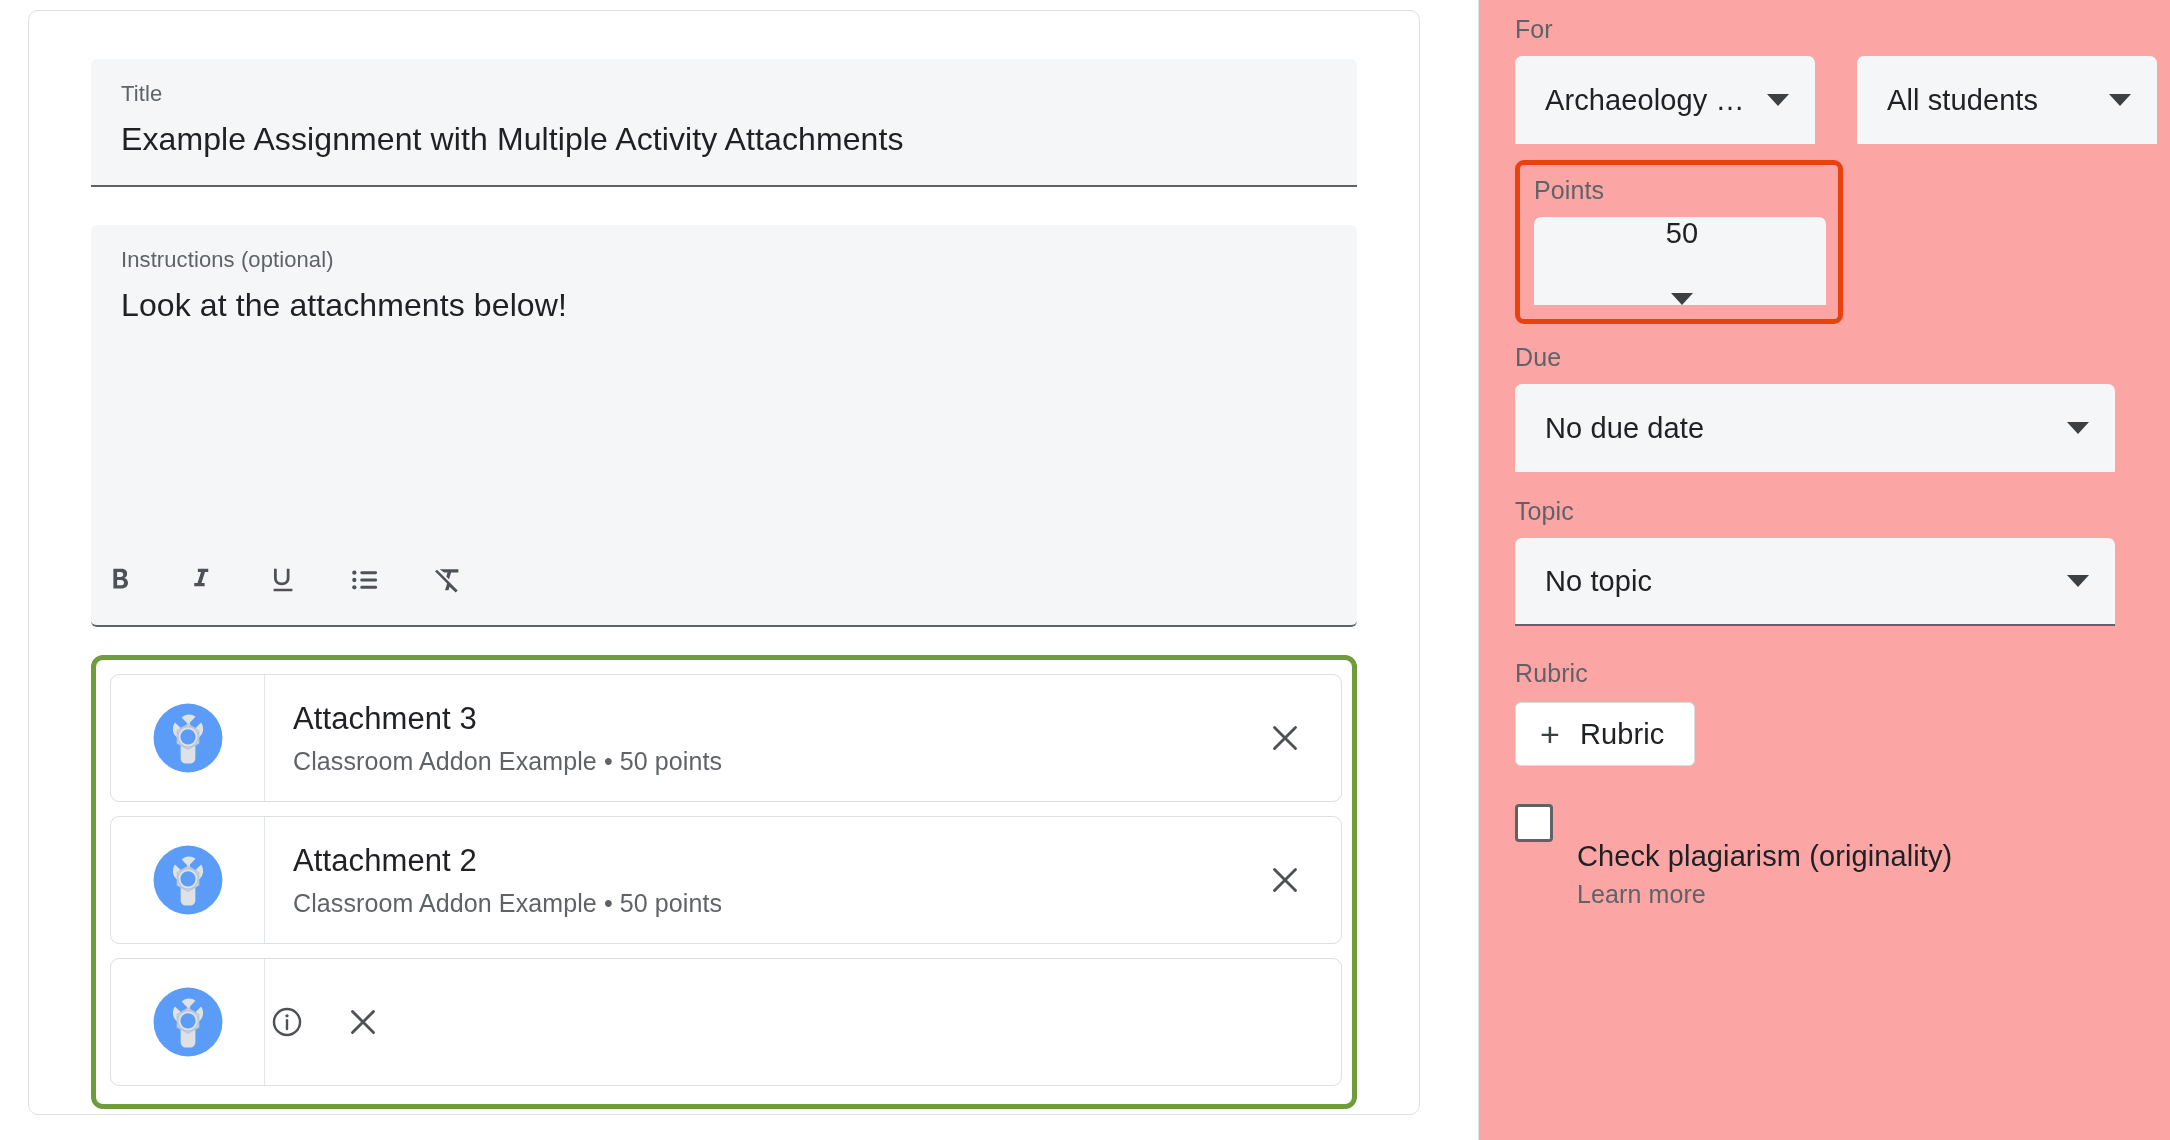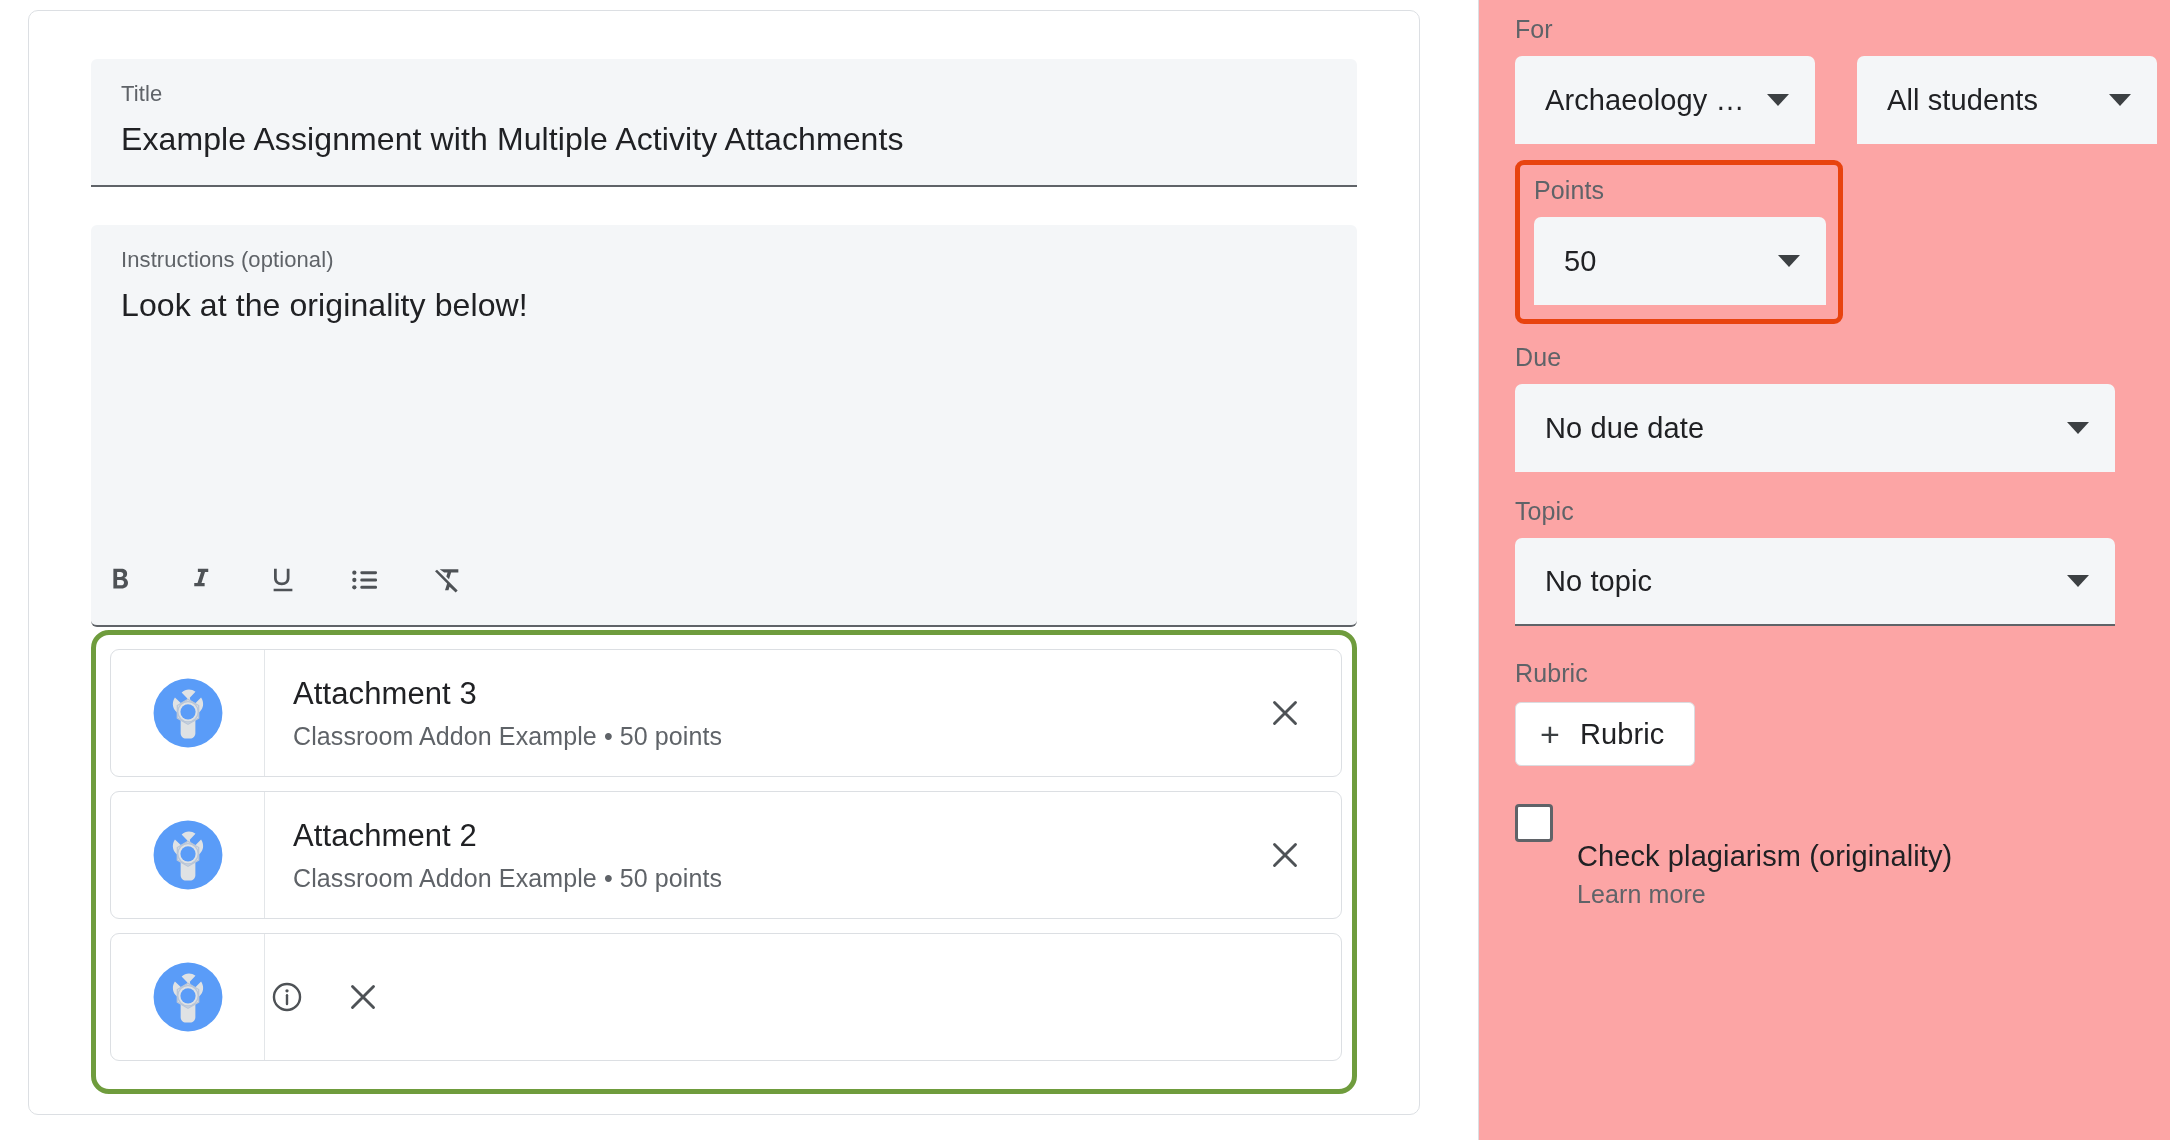--- a/index.html
+++ b/index.html
@@ -59,24 +59,24 @@
   .tool-btn {
     width: 44px; height: 44px;
     display: flex; align-items: center; justify-content: center;
     color: #4e5256;
   }
   .tool-btn svg { display: block; }
 
   
   .attachments-wrap {
     position: relative;
-    margin-top: 3px;
+    margin-top: 28px;
     border: 5px solid #6f9c3d;
-    border-radius: 18px;
-    padding: 14px 10px 28px 14px;
+    border-radius: 12px;
+    padding: 14px 10px 18px 14px;
   }
   .attach-row {
     display: flex; align-items: stretch;
     height: 128px;
     background: #ffffff;
     border: 1px solid #dcdfe3;
     border-radius: 9px;
     margin-bottom: 14px;
     overflow: hidden;
   }
@@ -154,21 +154,21 @@
 
   
   .points-block {
     position: relative;
     margin-top: 16px;
     width: 328px;
     border: 5px solid #e8430f;
     border-radius: 9px;
     padding: 10px 14px 14px 14px;
   }
-  .points-select { width: 292px; }
+  .points-select { width: 292px; flex-direction: column; }
 
   .due-block { margin-top: 18px; width: 600px; }
   .topic-block { margin-top: 24px; width: 600px; }
 
   .rubric-block { margin-top: 32px; }
   .rubric-btn {
     margin-top: 14px;
     display: inline-flex; align-items: center; gap: 20px;
     height: 64px; padding: 0 30px 0 24px;
     border: 1px solid #dadce0; border-radius: 6px;
@@ -198,21 +198,21 @@
   <div class="left-pane">
     <div class="assignment-card">
 
       <div class="field title-field">
         <div class="field-label">Title</div>
         <div class="field-value">Example Assignment with Multiple Activity Attachments</div>
       </div>
 
       <div class="instructions-field field">
         <div class="field-label">Instructions (optional)</div>
-        <div class="field-value">Look at the originality below!</div>
+        <div class="field-value">Look at the attachments below!</div>
       </div>
 
       <div class="toolbar">
         <div class="tool-btn">
           <svg width="30" height="32" viewBox="0 0 24 24" fill="currentColor">
               <path d="M7.5 3h6.3c2.9 0 4.7 1.5 4.7 3.9 0 1.6-.9 2.9-2.3 3.4 1.8.4 3 1.9 3 3.9 0 2.8-2 4.6-5.2 4.6H7.5V3zm5.6 6.5c1.4 0 2.3-.8 2.3-2s-.9-2-2.3-2h-2.6v4h2.6zm.4 6.7c1.6 0 2.5-.8 2.5-2.1s-.9-2.1-2.5-2.1h-3v4.2h3z"></path>
             </svg>
         </div>
         <div class="tool-btn">
           <svg width="30" height="32" viewBox="0 0 24 24" fill="currentColor">

